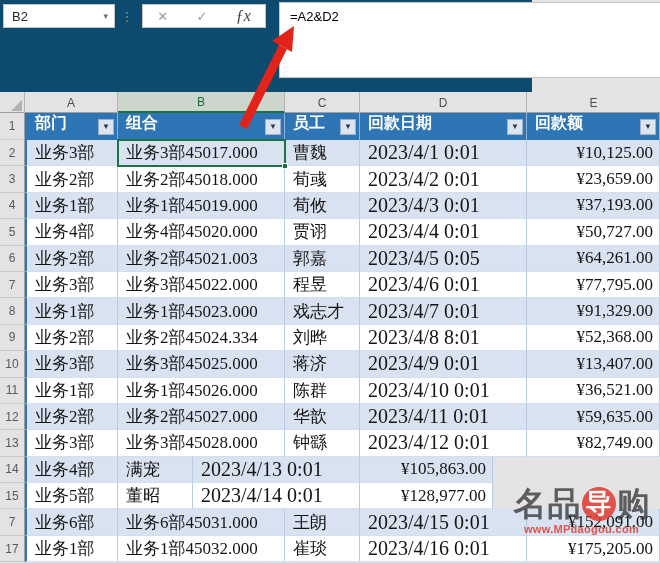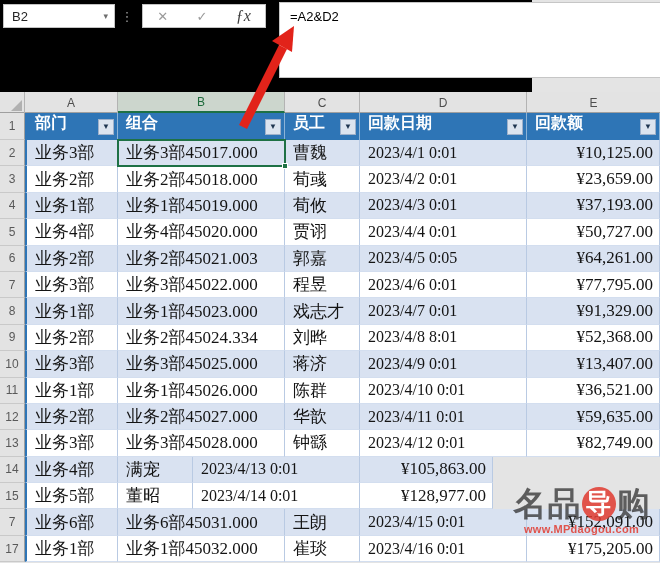--- a/index.html
+++ b/index.html
@@ -1,21 +1,21 @@
 <!DOCTYPE html>
 <html><head>
 <meta charset="utf-8">
 <style>
   * { margin:0; padding:0; box-sizing:border-box; }
   html,body { width:660px; height:563px; overflow:hidden; }
   body { font-family:"Liberation Sans","DejaVu Sans",sans-serif; }
   .app { position:relative; width:660px; height:563px; background:#e4e4e4; overflow:hidden; }
 
   
-  .chrome { position:absolute; top:0; left:0; width:532px; height:92px; background:#000000; }
+  .chrome { position:absolute; top:0; left:0; width:532px; height:92px; background:#0c4a6e; }
   .namebox { position:absolute; left:3px; top:4px; width:112px; height:24px; background:#fff;
              border:1px solid #c3c3c3; display:flex; align-items:center; padding:0 6px 0 8px;
              font-size:13px; color:#262626; }
   .namebox .dd { margin-left:auto; font-size:9px; color:#6e6e6e; }
   .dots { position:absolute; left:117px; top:4px; width:20px; height:24px; display:flex;
           align-items:center; justify-content:center; color:#9a9a9a; font-size:13px; letter-spacing:0; }
   .fxbox { position:absolute; left:142px; top:4px; width:124px; height:24px; background:#fff;
            border:1px solid #c3c3c3; display:flex; align-items:center; justify-content:space-around; }
   .fxbox .ic { font-size:13px; color:#9a9a9a; }
   .fxbox .fx { font-family:"Liberation Serif","DejaVu Serif",serif; font-style:italic;
@@ -49,21 +49,21 @@
              background:#dce4ef; border:1px solid #9fb1ca; display:flex; align-items:center;
              justify-content:center; }
   .filterbtn span { font-size:8px; color:#1f3550; line-height:1; }
   .drow { height:26.4px; }
   .drow .tcell { background:#fff; border-right:1px solid #b9cae3; border-bottom:1px solid #d3deef;
              display:flex; align-items:center; padding:0 2px 0 8px; font-size:17px; color:#141414;
              overflow:hidden; white-space:nowrap; }
   .drow.band .tcell { background:#d9e2f1; }
   .tcell.col-a { border-left:2px solid #2e75b6; }
   .tcell.col-e { justify-content:flex-end; padding-right:6px;font-family:Liberation Serif, serif; }
-  .tcell.col-d { font-size:16px; }
+  .tcell.col-d { font-size:20px; }
 
   
   .selbox { position:absolute; left:117px; top:26px; width:169px; height:28px;
             border:2px solid #1e7145; pointer-events:none; z-index:5; }
   .selbox .handle { position:absolute; right:-4px; bottom:-4px; width:6px; height:6px;
             background:#1e7145; border:1px solid #fff; }
 
   
   .arrow-svg { position:absolute; left:0; top:0; width:660px; height:563px; z-index:8; pointer-events:none; }
 

